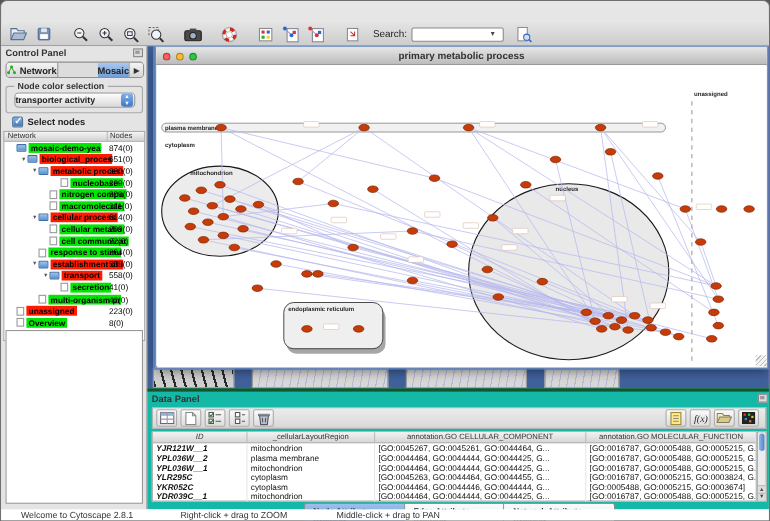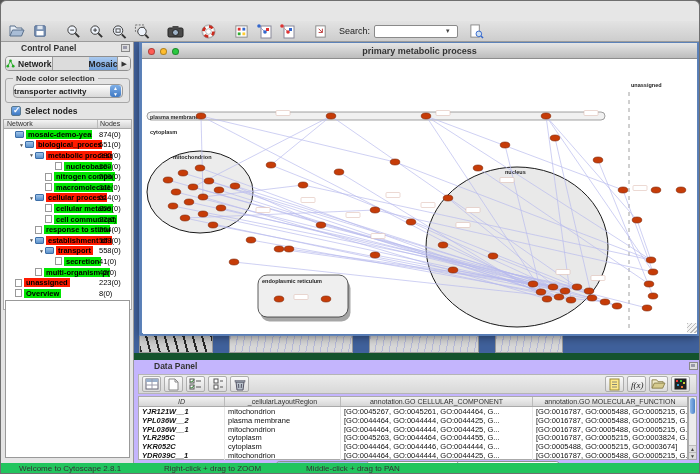--- a/index.html
+++ b/index.html
@@ -20,21 +20,21 @@
     background:linear-gradient(#e3e3e3,#cdcdcd); border-bottom:1px solid #9a9a9a;
     display:flex; align-items:center; padding-left:6px; }
   .tbtn { width:20px; height:17px; display:flex; align-items:center; justify-content:center; margin-right:3px; }
   .tsep { width:10px; }
   #search-label { font-size:9px; color:#222; margin:0 4px 0 6px; }
   #search-input { width:84px; height:13px; font-size:9px; border:1px solid #8a8a8a; background:#fff; border-radius:2px; padding:0 12px 0 3px; }
   .dd-arrow { position:relative; left:-12px; width:0; font-size:7px; color:#444; }
 
   
   #control-panel { position:absolute; left:0; top:41px; width:133px; height:421px; background:#e4e4e4; border-right:1px solid #9a9a9a; }
-  .panel-head { position:absolute; left:0; top:0; width:100%; height:13px; font-size:8.5px; font-weight:bold; color:#333; padding:1px 20px; }
+  .panel-head { position:absolute; left:0; top:0; width:100%; height:13px; font-size:8.5px; font-weight:bold; color:#333; padding:1px 4px; }
   .float-ico { position:absolute; right:3px; top:2px; width:9px; height:8px; border:1px solid #888; background:#ddd; }
   .float-ico:before { content:""; position:absolute; left:1px; top:1px; width:4px; height:3px; background:#99a; }
 
   #cp-tabs { position:absolute; left:4px; top:14px; width:126px; height:15px; display:flex; border:1px solid #8f8f8f; border-radius:4px; overflow:hidden; background:#dcdcdc; }
   .cp-tab { flex:1; font-size:8.5px; font-weight:bold; color:#222; display:flex; align-items:center; justify-content:center; gap:3px; border-right:1px solid #9a9a9a; background:linear-gradient(#f4f4f4,#d6d6d6); }
   .cp-tab.sel { background:linear-gradient(#a9c9ef,#6f9fd9);margin-left:36px; }
   .cp-tab-more { width:13px; display:flex; align-items:center; justify-content:center; font-size:7px; color:#333; background:linear-gradient(#f4f4f4,#d6d6d6); }
 
   #color-group { position:absolute; left:4px; top:36px; width:125px; height:25px; border:1px solid #a8a8a8; border-radius:3px; }
   #color-group-legend { position:absolute; left:7px; top:-5px; background:#e4e4e4; font-size:8px; font-weight:bold; color:#333; padding:0 3px; }
@@ -79,21 +79,21 @@
   #net-window { position:absolute; left:7px; top:0px; width:557px; height:292px; background:#fff;
     border:1px solid #5c82b8; box-shadow:0 0 0 2px rgba(100,140,200,.8), 0 2px 10px rgba(0,0,0,.55); }
   #net-titlebar { position:absolute; left:0; top:0; width:100%; height:16px;
     background:linear-gradient(#e6e6e6,#bcbcbc); border-bottom:1px solid #8d8d8d; }
   #net-title { position:absolute; top:3px; width:100%; text-align:center; font-size:9px; font-weight:bold; color:#333; }
   #net-canvas { position:absolute; left:1px; top:17px; width:554px; height:274px; background:#fff; overflow:hidden; }
   #resize-grip { position:absolute; right:0; bottom:0; width:10px; height:10px;
     background: repeating-linear-gradient(135deg,#bbb 0 1px, transparent 1px 3px), #f4f4f4; }
 
   
-  #data-panel { position:absolute; left:133px; top:352px; width:567px; height:110px; background:#c4b5fd; border-top:7px solid #14532d; }
+  #data-panel { position:absolute; left:133px; top:352px; width:567px; height:110px; background:#14b8a6; border-top:3px solid #14532d; }
   #dp-toolbar { position:absolute; left:4px; top:14px; width:559px; height:20px; display:flex; align-items:center;
     background:linear-gradient(#ececec,#d8d8d8); border:1px solid #b5b5b5; padding:0 3px; }
   .dpbtn { width:19px; height:16px; display:flex; align-items:center; justify-content:center; margin-right:3px;
     border:1px solid #adadad; border-radius:2px; background:linear-gradient(#fafafa,#dcdcdc); }
   .dp-right { margin-left:auto; display:flex; }
   #dp-table { position:absolute; left:4px; top:36px; width:550px; height:64px; background:#fff; border:1px solid #aaa; font-size:7.5px; }
   .dp-hrow { display:flex; height:10px; background:linear-gradient(#f2f2f2,#d6d6d6); border-bottom:1px solid #aaa; }
   .dp-hcell { font-size:7px; color:#333; text-align:center; overflow:hidden; white-space:nowrap; border-right:1px solid #bbb; padding-top:1px; }
   .dp-row { display:flex; height:8.8px; }
   .dp-cell { overflow:hidden; white-space:nowrap; border-right:1px solid #e8e8e8; padding:0 3px; color:#111; }
@@ -102,21 +102,21 @@
   #dp-scroll { position:absolute; left:554px; top:36px; width:9px; height:64px; background:#ececec; border:1px solid #aaa; }
   #dp-thumb { position:absolute; left:1px; top:1px; width:5px; height:16px; border-radius:3px; background:linear-gradient(90deg,#8fb9ea,#4c83c9); }
   .sc-arrow { position:absolute; left:0px; width:7px; height:7px; font-size:5px; text-align:center; color:#444; background:#ddd; border-top:1px solid #bbb; }
 
   #dp-tabs { position:absolute; left:50%; transform:translateX(-50%); top:101px; display:flex; border:1px solid #8f8f8f; border-radius:3px; overflow:hidden; }
   .dp-tab { font-size:7.5px; font-weight:bold; color:#222; padding:2px 8px; background:linear-gradient(#fbfbfb,#e2e2e2); border-right:1px solid #9a9a9a; }
   .dp-tab:last-child { border-right:none; }
   .dp-tab.sel { background:linear-gradient(#9cc0ea,#5f93d3); }
 
   
-  #statusbar { position:absolute; left:0; top:462px; width:100%; height:12px; background:#22c55e; font-size:8px; color:#333; }
+  #statusbar { position:absolute; left:0; top:462px; width:100%; height:12px; background:#ffffff; font-size:8px; color:#333; }
   #statusbar span { position:absolute; top:1px; }
 </style>
 </head>
 <body>
 
 <div id="app">
 
 
   <div id="toolbar">
     <div class="tbtn">

